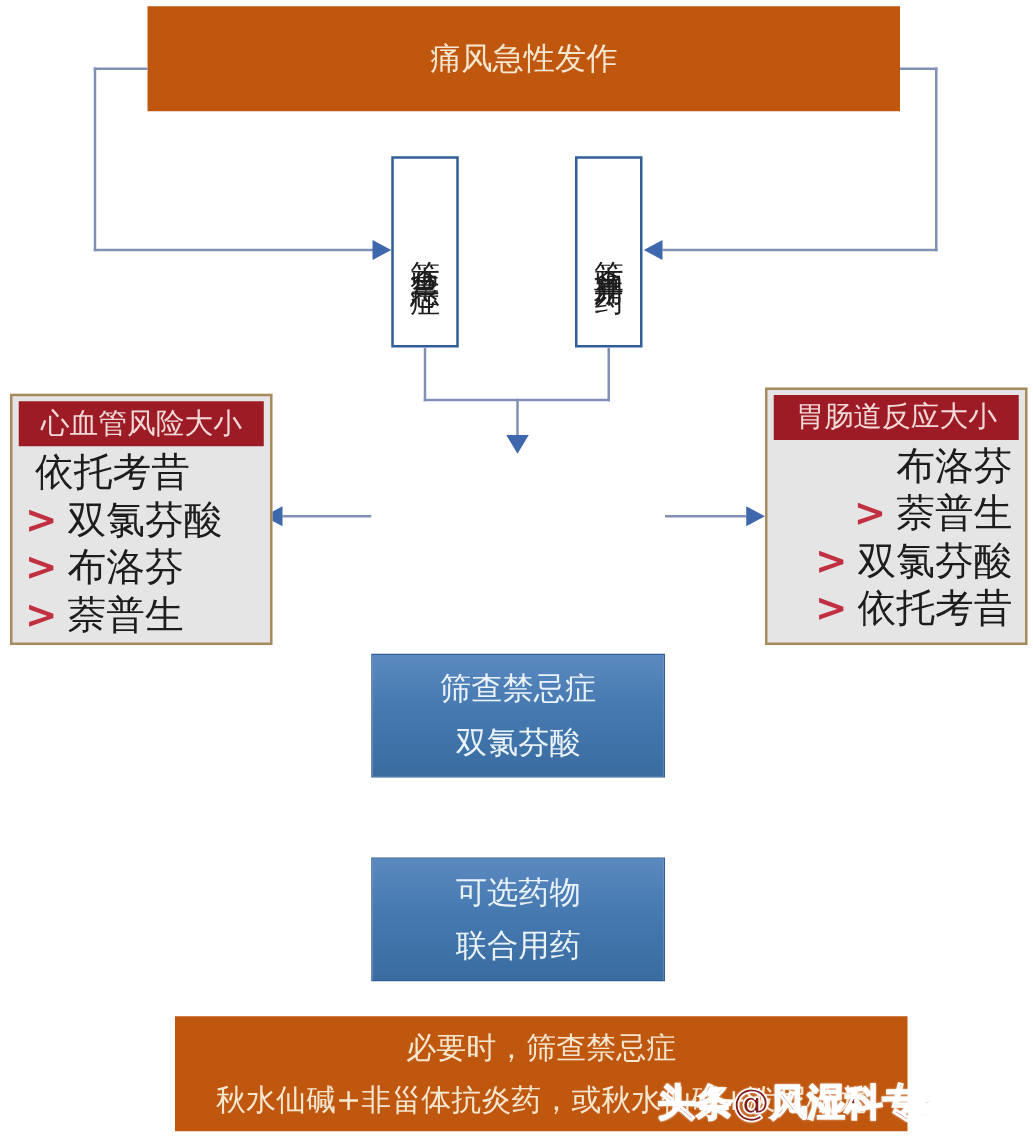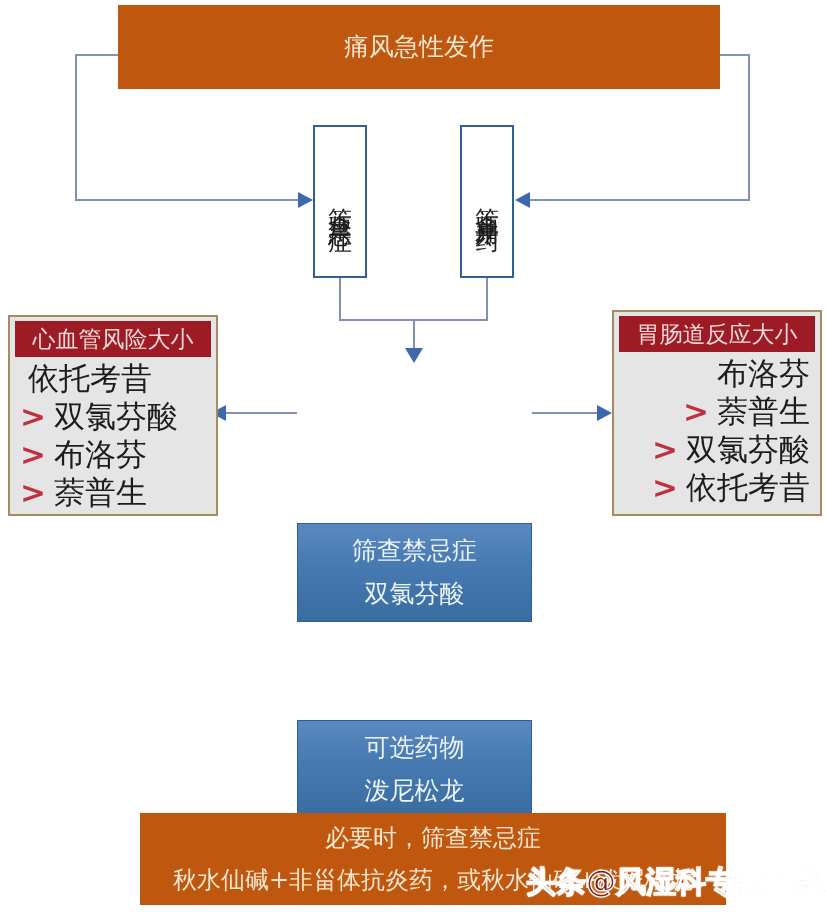--- a/index.html
+++ b/index.html
@@ -29,21 +29,21 @@
   .blue-box{
     position:absolute;left:297px;width:235px;height:99px;
     background:linear-gradient(180deg,#5A89BF 0%,#4579B0 45%,#3A6CA0 100%);
     border:1px solid #2F5E98;box-sizing:border-box;
     color:#EAF2FA;display:flex;flex-direction:column;align-items:center;justify-content:center;
     font-size:25px;text-align:center;
   }
   .blue-box .l1,.blue-box .l2{line-height:1.7;}
   .blue1{top:363px;}
   .blue2{top:523px;}
-  .blue3{top:686px;margin-top:34px;}
+  .blue3{top:686px;}
 
   .panel{
     position:absolute;width:210px;background:#e5e5e5;
     border:2px solid #A78B5F;box-sizing:border-box;
   }
   .panel-left{left:8px;top:315px;height:201px;}
   .panel-right{left:612px;top:310px;height:206px;}
   .panel-header{
     margin:4px 5px 2px 5px;background:#9C1B25;color:#F3D8D8;
     font-size:23px;line-height:36px;text-align:center;white-space:nowrap;
@@ -153,21 +153,21 @@
       </li>
     </ul>
   </div>
 
   <div class="blue-box blue2">
     <div class="l1">筛查禁忌症</div>
     <div class="l2">双氯芬酸</div>
   </div>
   <div class="blue-box blue3">
     <div class="l1">可选药物</div>
-    <div class="l2">泼尼松龙</div>
+    <div class="l2">联合用药</div>
   </div>
 
   <div class="orange-box bottom-box">
     <div class="l1">必要时，筛查禁忌症</div>
     <div class="l2">秋水仙碱+非甾体抗炎药，或秋水仙碱+泼尼松龙</div>
   </div>
 
   <div class="watermark">头条@风湿科专家王凯</div>
 
 </div>

